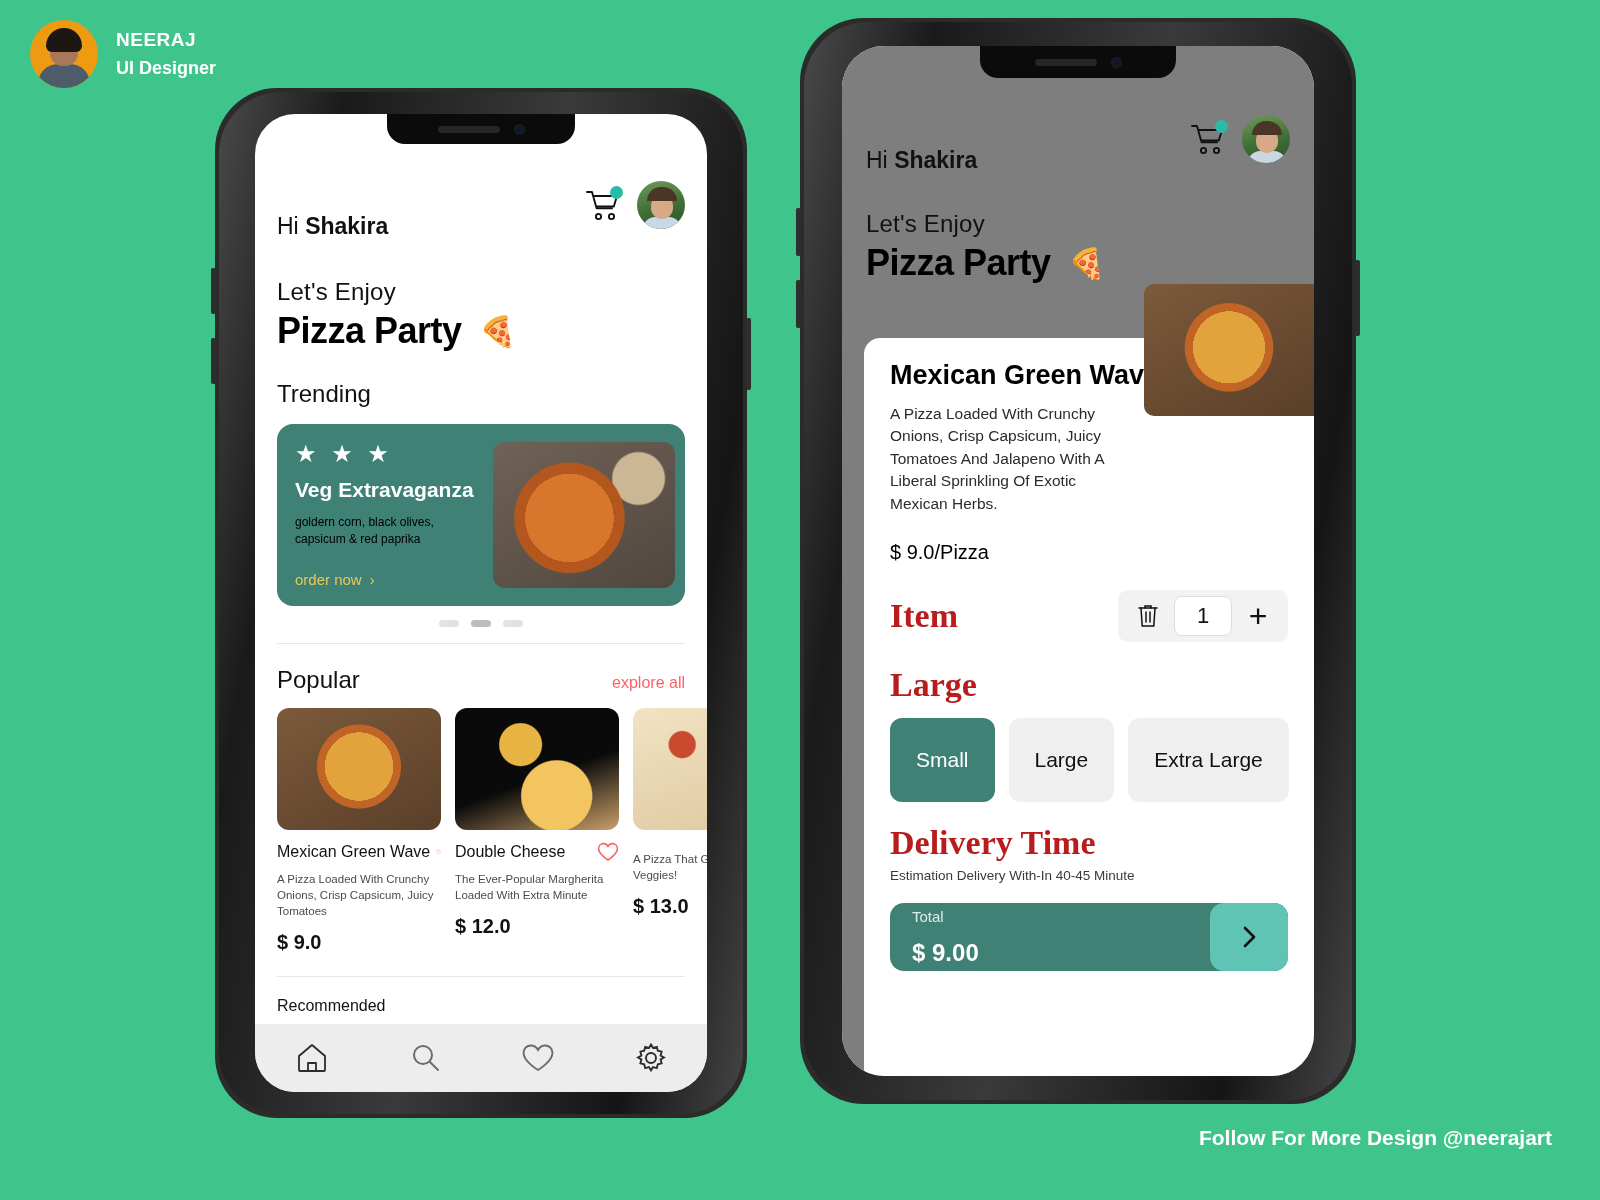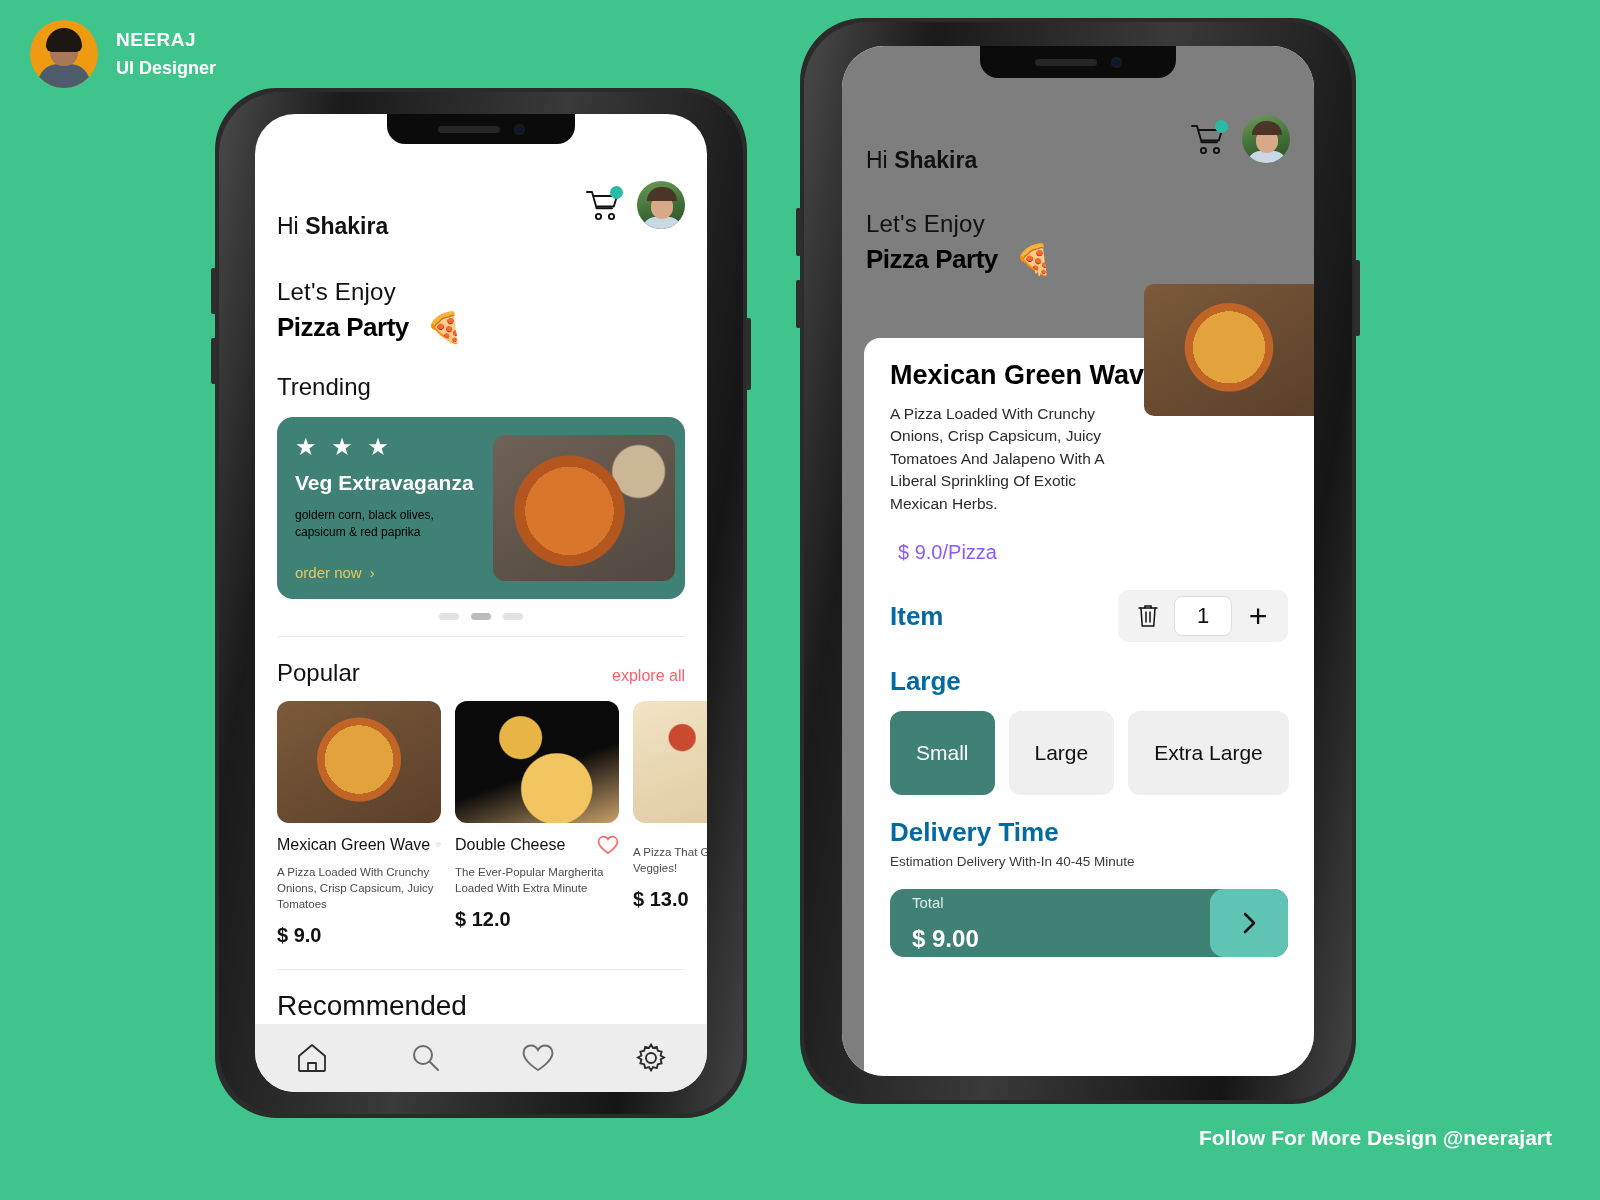--- a/index.html
+++ b/index.html
@@ -60,21 +60,21 @@
     width:48px; height:48px; border-radius:50%; overflow:hidden; position:relative;
     background:linear-gradient(165deg,#6f9b5a 0%,#3f6e36 55%,#2d4f28 100%);
   }
   .av-face{ position:absolute; left:14px; top:14px; width:22px; height:24px; border-radius:11px; background:#d8a987; }
   .av-hair{ position:absolute; left:10px; top:6px; width:30px; height:14px; border-radius:14px 14px 0 0; background:#4a3526; }
   .av-shirt{ position:absolute; left:6px; top:36px; width:38px; height:16px; border-radius:12px 12px 0 0; background:#c9d8e4; }
 
   .hero{ padding:38px 22px 0 22px; }
   .hero-sub{ font-size:24px; color:#111; letter-spacing:.2px; }
   .hero-title-row{ display:flex; align-items:center; gap:18px; margin-top:4px; }
-  .hero-title{ font-size:26px; font-weight:bold; color:#000; letter-spacing:-.5px; }
+  .hero-title{ font-size:36px; font-weight:bold; color:#000; letter-spacing:-.5px; }
   .pizza-emoji{ font-size:30px; }
 
   .sec-title{ font-size:24px; color:#111; }
   .s1-trending{ padding:28px 22px 0 22px; }
 
   .trend-card{
     margin:16px 22px 0 22px; background:#3F8175; border-radius:16px;
     display:flex; padding:18px 0 18px 18px; position:relative; min-height:148px;
   }
   .tc-left{ flex:1; padding-right:10px; }
@@ -120,21 +120,21 @@
       radial-gradient(circle at 30% 30%, #c94a2e 0 9%, rgba(0,0,0,0) 10%),
       radial-gradient(circle at 70% 62%, #c94a2e 0 8%, rgba(0,0,0,0) 9%),
       radial-gradient(circle at 55% 20%, #6e8f3c 0 7%, rgba(0,0,0,0) 8%),
       linear-gradient(160deg,#f2e3c4,#ddc79d); }
   .pcard-title-row{ display:flex; align-items:center; justify-content:space-between; margin-top:12px; gap:6px; }
   .pcard-title{ font-size:16px; color:#111; white-space:nowrap; }
   .pcard-desc{ font-size:11.5px; color:#4b4b4b; line-height:1.4; margin-top:9px; }
   .pcard-price{ font-size:20px; font-weight:bold; color:#111; margin-top:12px; }
 
   .rec-sec{ padding:20px 22px 0 22px; }
-  .rec-title{ font-size:28px; color:#111; }
+  .rec-title{ font-size:16px; color:#111; }
 
   .tabbar{
     position:absolute; left:0; right:0; bottom:0; height:68px; background:#EDEDED;
     display:flex; align-items:center; justify-content:space-around;
   }
 
   
   #phone2{ left:800px; top:18px; width:556px; height:1086px; border-radius:64px; }
   #screen2{ left:42px; top:28px; width:472px; height:1030px; border-radius:42px; }
   #phone2 .notch{ width:196px; height:32px; border-radius:0 0 18px 18px; }
@@ -153,24 +153,24 @@
       radial-gradient(circle at 58% 33%, #b5321f 0 4%, rgba(0,0,0,0) 5%),
       linear-gradient(150deg,#7c5a3b,#5a3f29);
   }
 
   .sheet{
     position:absolute; left:22px; right:0; top:292px; bottom:0; background:#fff;
     border-radius:16px 0 0 0; z-index:10; padding:22px 26px 0 26px;
   }
   .d-title{ font-size:27px; font-weight:bold; color:#000; }
   .d-desc{ font-size:15.5px; color:#2b2b2b; line-height:1.45; margin-top:12px; width:62%; }
-  .d-price{ font-size:20px; color:#8b5cf6; margin-top:26px;margin-left:8px; }
+  .d-price{ font-size:20px; color:#000000; margin-top:26px; }
 
   .row-between{ display:flex; align-items:center; justify-content:space-between; }
-  .d-sec-title{ font-size:26px; font-weight:bold; color:#0369a1; }
+  .d-sec-title{ font-size:34px; font-weight:bold; color:#b91c1c;font-family:Liberation Serif, serif; }
   .item-row{ margin-top:26px; }
   .stepper{ display:flex; align-items:center; gap:6px; background:#F2F2F2; border-radius:10px; padding:6px 10px; }
   .step-btn{ width:40px; height:36px; display:flex; align-items:center; justify-content:center; }
   .step-val{
     width:58px; height:40px; background:#fff; border:1px solid #dedede; border-radius:8px;
     display:flex; align-items:center; justify-content:center; font-size:22px; color:#111;
   }
   .plus{ font-size:32px; color:#111; line-height:1; }
 
   .size-row{ display:flex; gap:14px; margin-top:14px; }

